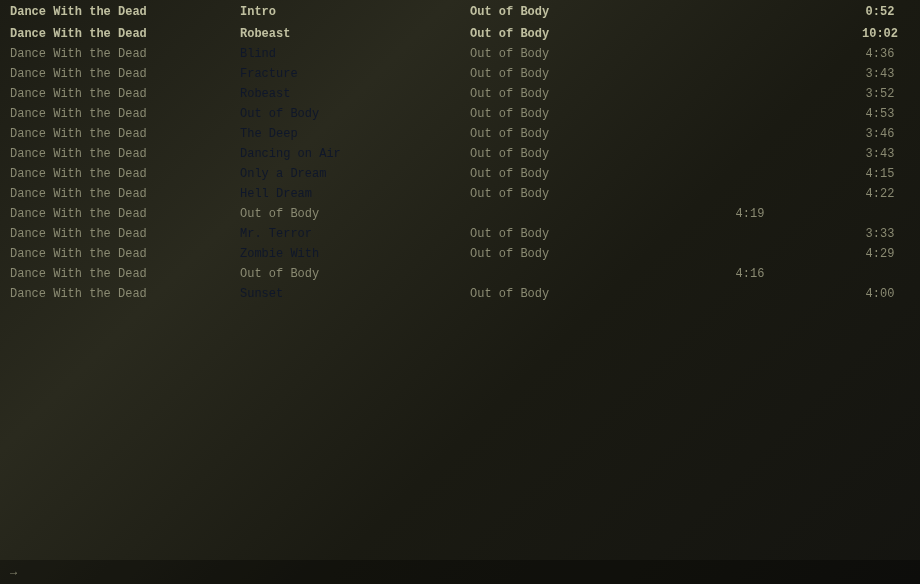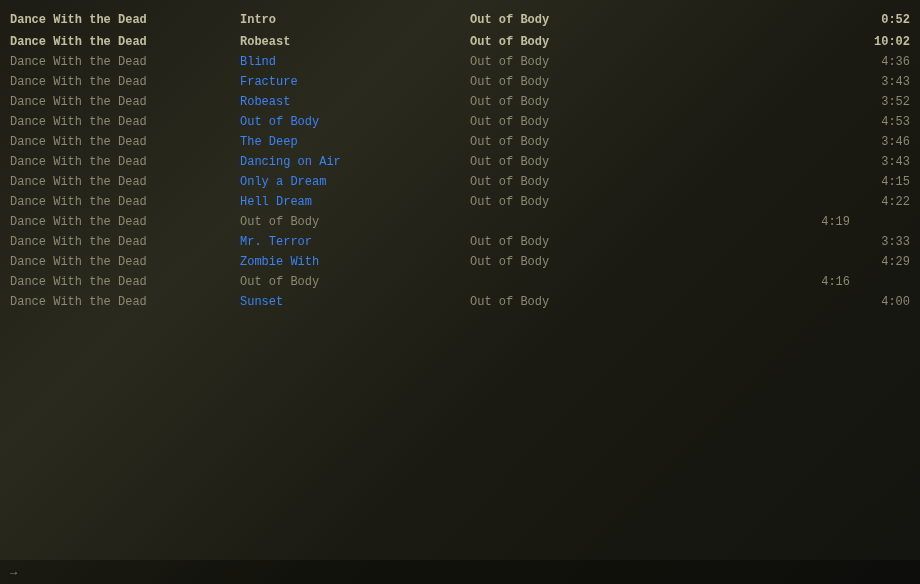--- a/index.html
+++ b/index.html
@@ -13,21 +13,21 @@
       height: 584px;
       background: #1a1a14;
       background: linear-gradient(135deg, #1c1c14 0%, #2a2a1e 30%, #1a1a12 60%, #141410 100%);
       font-family: 'Courier New', Courier, monospace;
       color: #8a8a72;
       overflow: hidden;
       position: relative;
     }
 
     .track-list {
-      padding: 8px 0;
+      padding: 0 0;
       width: 100%;
     }
 
     .track-row {
       display: grid;
       grid-template-columns: 230px 230px 180px 1fr 60px;
       padding: 2px 10px 2px 10px;
       font-size: 12px;
       line-height: 16px;
       cursor: default;
@@ -40,30 +40,30 @@
       padding-top: 4px;
     }
 
     .col-artist, .col-title, .col-album, .col-spacer, .col-duration {
       white-space: nowrap;
       overflow: hidden;
       text-overflow: ellipsis;
     }
 
     .col-duration {
-      text-align: right;
+      text-align: center;
       color: #8a8a72;
     }
 
     .col-artist {
       color: #8a8a72;
     }
 
     .col-title {
-      color: #3b82f6;
+      color: #0f172a;
     }
 
     .col-album {
       color: #8a8a72;
     }
 
     .track-row:first-child .col-artist,
     .track-row:first-child .col-title,
     .track-row:first-child .col-album,
     .track-row:first-child .col-duration {

